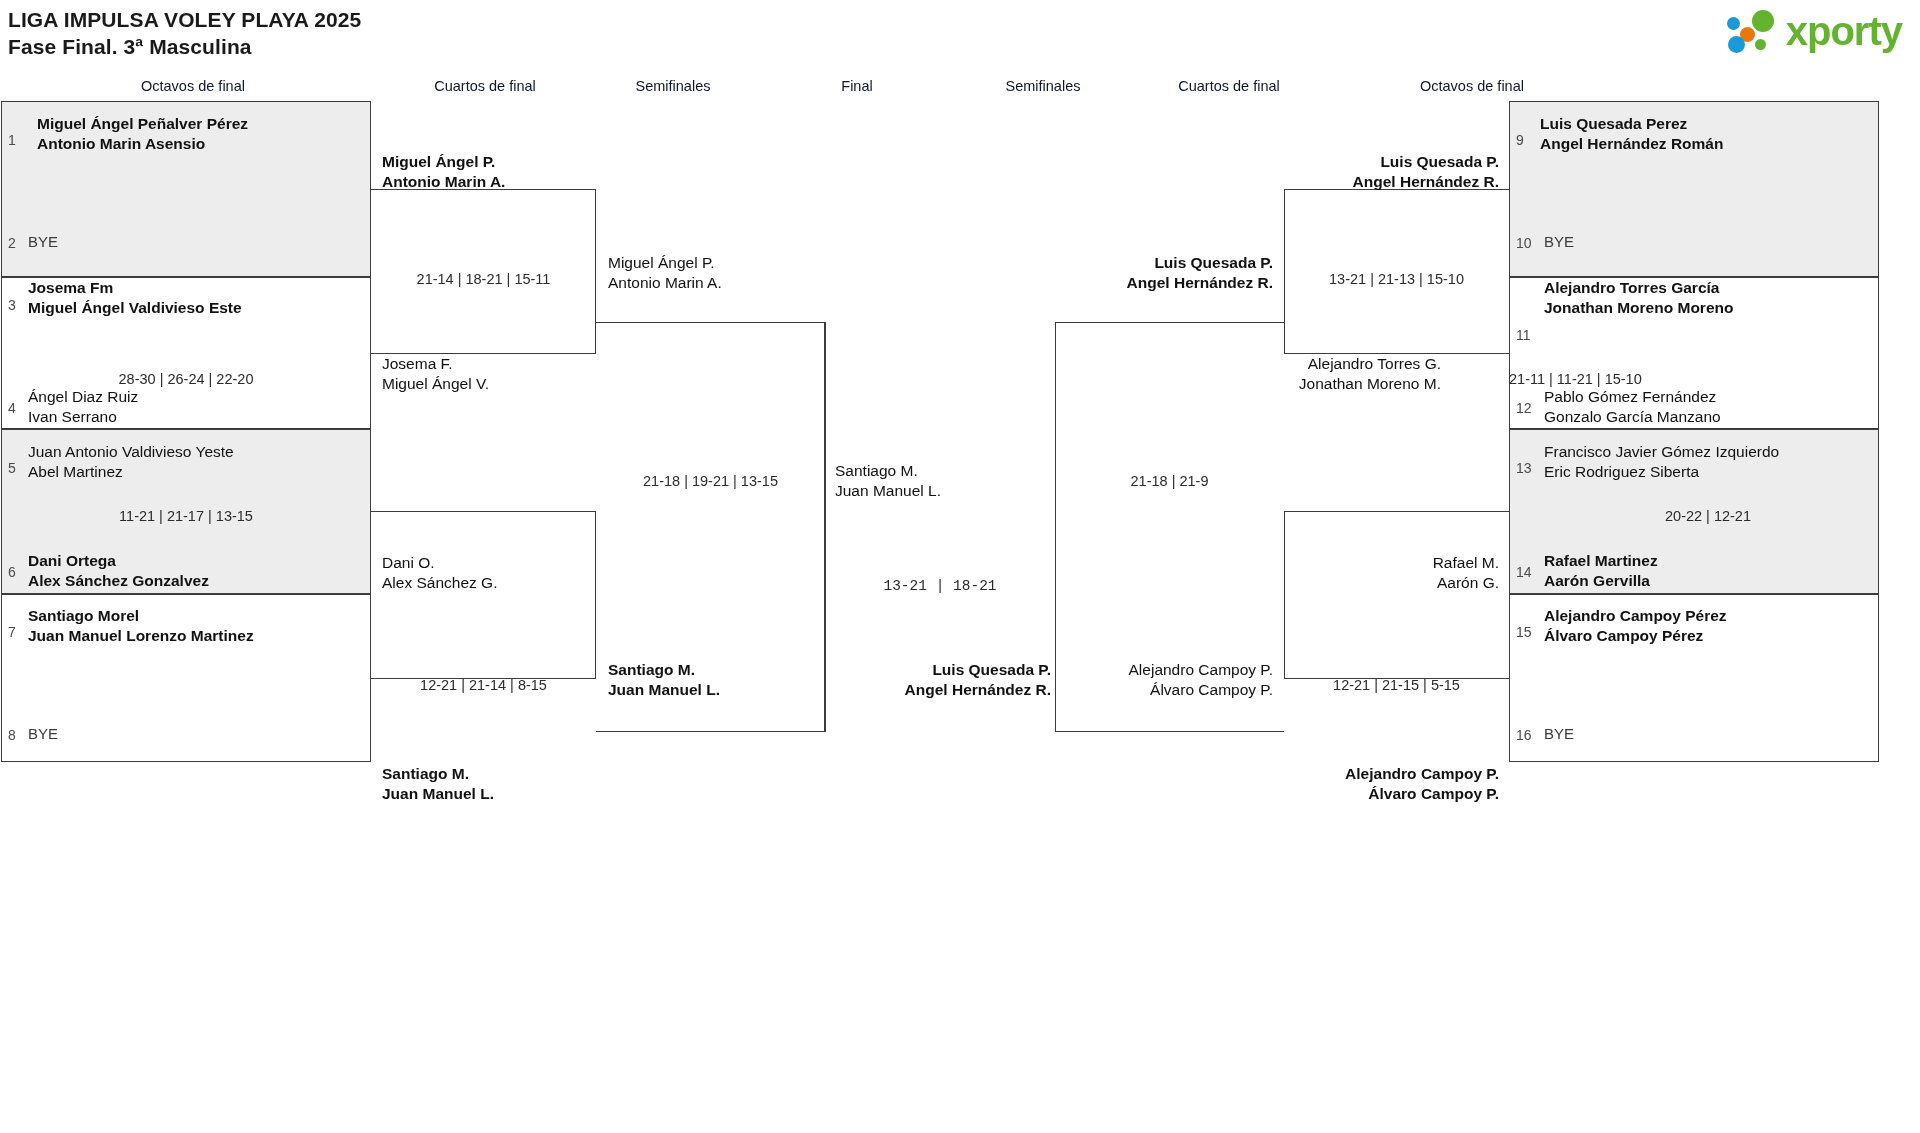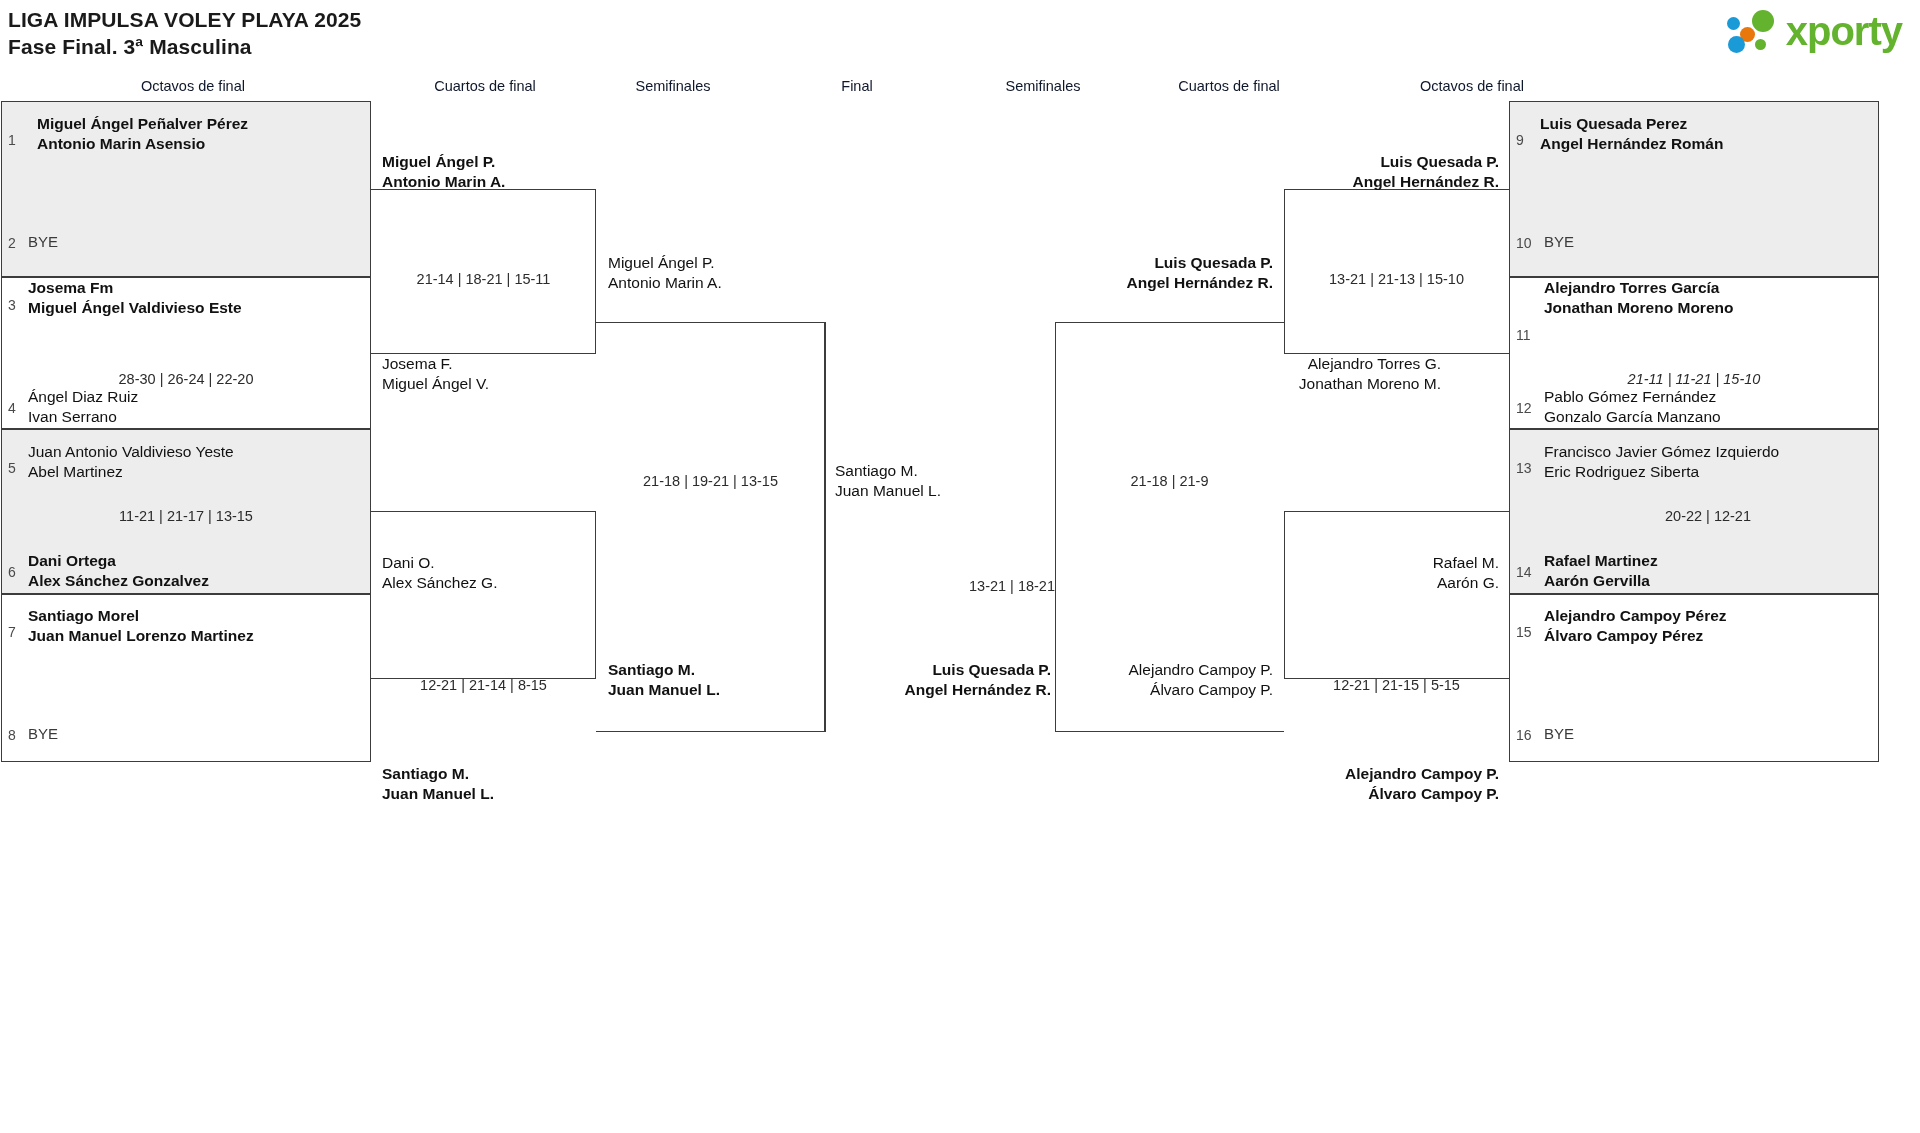--- a/index.html
+++ b/index.html
@@ -166,21 +166,21 @@
   <div class="team win" style="left:608px;top:660px;width:215px;">
     <div>Santiago M.</div>
     <div>Juan Manuel L.</div>
   </div>
 
   <div class="vline" style="left:825px;top:322px;height:410px;"></div>
   <div class="team" style="left:835px;top:461px;width:205px;text-align:left;">
     <div>Santiago M.</div>
     <div>Juan Manuel L.</div>
   </div>
-  <div class="score" style="left:825px;top:578px;width:230px;text-align:right;">13-21 | 18-21</div>
+  <div class="score" style="left:825px;top:578px;width:230px;text-align:center;font-family:Liberation Mono, monospace;">13-21 | 18-21</div>
   <div class="vline" style="left:1055px;top:322px;height:410px;"></div>
   <div class="team win ralign" style="left:846px;top:660px;width:205px;">
     <div>Luis Quesada P.</div>
     <div>Angel Hernández R.</div>
   </div>
 
   <div class="conn no-right" style="left:1055px;top:322px;width:229px;height:410px;"></div>
   <div class="team win ralign" style="left:1068px;top:253px;width:205px;">
     <div>Luis Quesada P.</div>
     <div>Angel Hernández R.</div>
@@ -221,21 +221,21 @@
   </div>
   <div class="seed" style="left:1516px;top:236px;width:22px;">10</div>
   <div class="team bye" style="left:1544px;top:232px;width:330px;">BYE</div>
 
   <div class="box" style="left:1509px;top:277px;width:370px;height:152px;"></div>
   <div class="seed" style="left:1516px;top:305px;width:22px;margin-top:23px;">11</div>
   <div class="team win" style="left:1544px;top:278px;width:330px;">
     <div>Alejandro Torres García</div>
     <div>Jonathan Moreno Moreno</div>
   </div>
-  <div class="score" style="left:1509px;top:371px;width:370px;text-align:center;font-style:italic;">21-11 | 11-21 | 15-10</div>
+  <div class="score" style="left:1509px;top:371px;width:370px;">21-11 | 11-21 | 15-10</div>
   <div class="seed" style="left:1516px;top:401px;width:22px;">12</div>
   <div class="team" style="left:1544px;top:387px;width:330px;">
     <div>Pablo Gómez Fernández</div>
     <div>Gonzalo García Manzano</div>
   </div>
 
   <div class="box shaded" style="left:1509px;top:429px;width:370px;height:165px;"></div>
   <div class="seed" style="left:1516px;top:461px;width:22px;">13</div>
   <div class="team" style="left:1544px;top:442px;width:340px;">
     <div>Francisco Javier Gómez Izquierdo</div>

